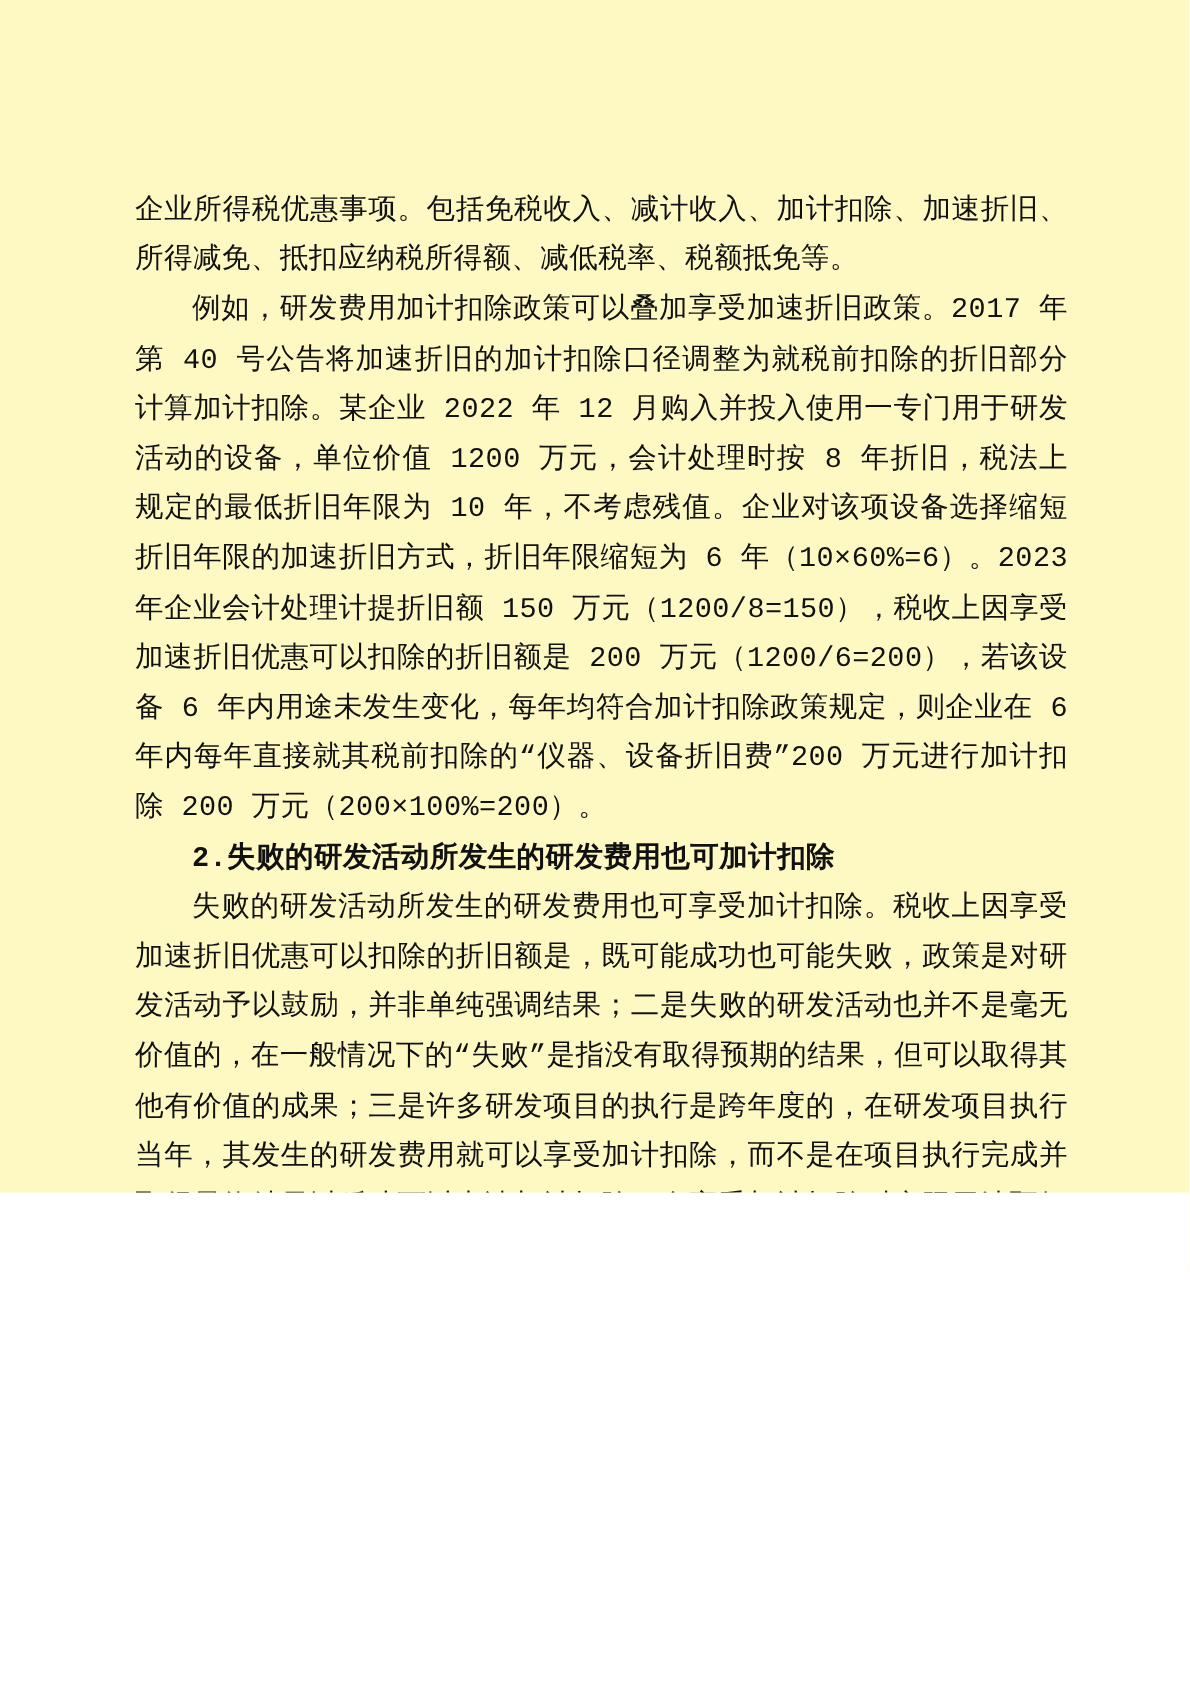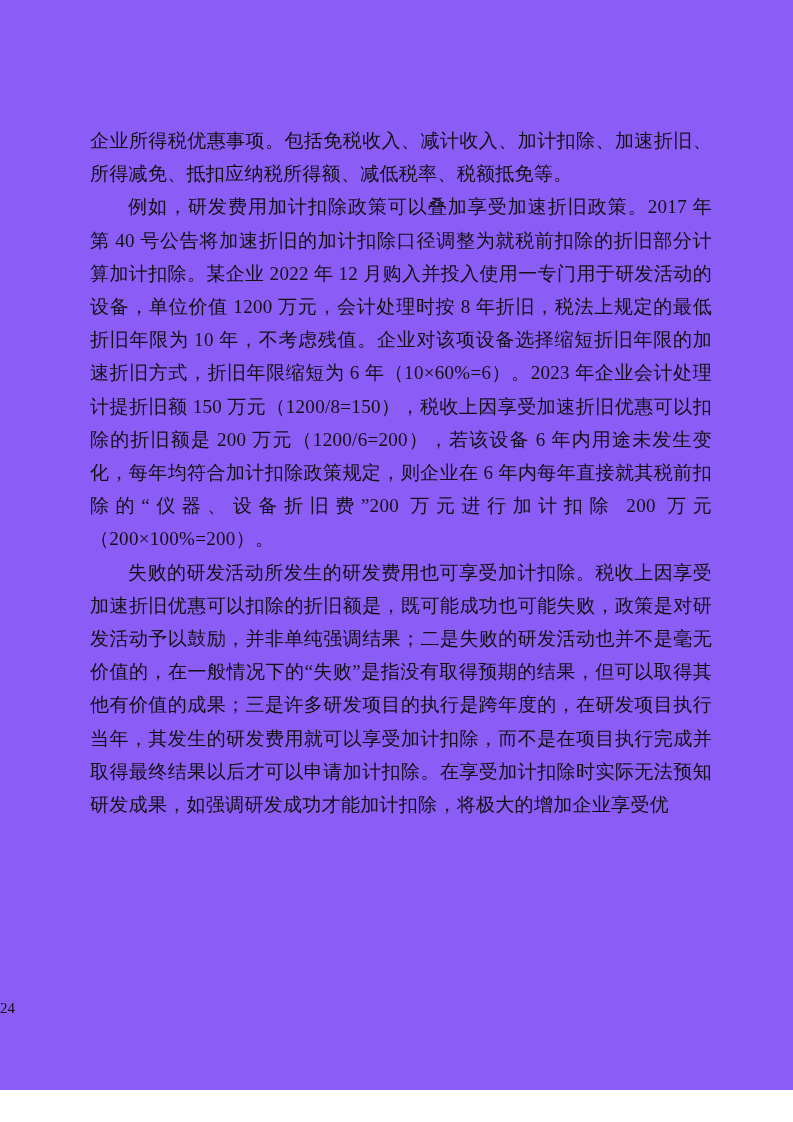--- a/index.html
+++ b/index.html
@@ -9,23 +9,24 @@
   }
   body {
     width: 793px;
     height: 1122px;
     font-family: "Liberation Serif", "DejaVu Serif", serif;
     color: #111111;
   }
   .page {
     position: relative;
     width: 793px;
-    height: 1090px;
-    background: #8b5cf6;
+    height: 795px;
+    background: #fef9c3;
     overflow: hidden;
+    font-family: Liberation Mono, monospace;
   }
   .text-block {
     position: absolute;
     left: 90px;
     top: 124px;
     width: 622px;
     font-size: 19px;
     line-height: 33.2px;
     text-align: justify;
     text-justify: inter-ideograph;
@@ -52,16 +53,17 @@
     color: #111111;
   }
 </style>
 </head>
 <body>
 
 <div class="page">
   <div class="text-block">
     <p class="para no-indent">企业所得税优惠事项。包括免税收入、减计收入、加计扣除、加速折旧、所得减免、抵扣应纳税所得额、减低税率、税额抵免等。</p>
     <p class="para">例如，研发费用加计扣除政策可以叠加享受加速折旧政策。2017 年第 40 号公告将加速折旧的加计扣除口径调整为就税前扣除的折旧部分计算加计扣除。某企业 2022 年 12 月购入并投入使用一专门用于研发活动的设备，单位价值 1200 万元，会计处理时按 8 年折旧，税法上规定的最低折旧年限为 10 年，不考虑残值。企业对该项设备选择缩短折旧年限的加速折旧方式，折旧年限缩短为 6 年（10×60%=6）。2023 年企业会计处理计提折旧额 150 万元（1200/8=150），税收上因享受加速折旧优惠可以扣除的折旧额是 200 万元（1200/6=200），若该设备 6 年内用途未发生变化，每年均符合加计扣除政策规定，则企业在 6 年内每年直接就其税前扣除的“仪器、设备折旧费”200 万元进行加计扣除 200 万元（200×100%=200）。</p>
+    <p class="para heading">2.失败的研发活动所发生的研发费用也可加计扣除</p>
     <p class="para">失败的研发活动所发生的研发费用也可享受加计扣除。税收上因享受加速折旧优惠可以扣除的折旧额是，既可能成功也可能失败，政策是对研发活动予以鼓励，并非单纯强调结果；二是失败的研发活动也并不是毫无价值的，在一般情况下的“失败”是指没有取得预期的结果，但可以取得其他有价值的成果；三是许多研发项目的执行是跨年度的，在研发项目执行当年，其发生的研发费用就可以享受加计扣除，而不是在项目执行完成并取得最终结果以后才可以申请加计扣除。在享受加计扣除时实际无法预知研发成果，如强调研发成功才能加计扣除，将极大的增加企业享受优</p>
   </div>
   <div class="page-number">24</div>
 </div>
 
 </body></html>

